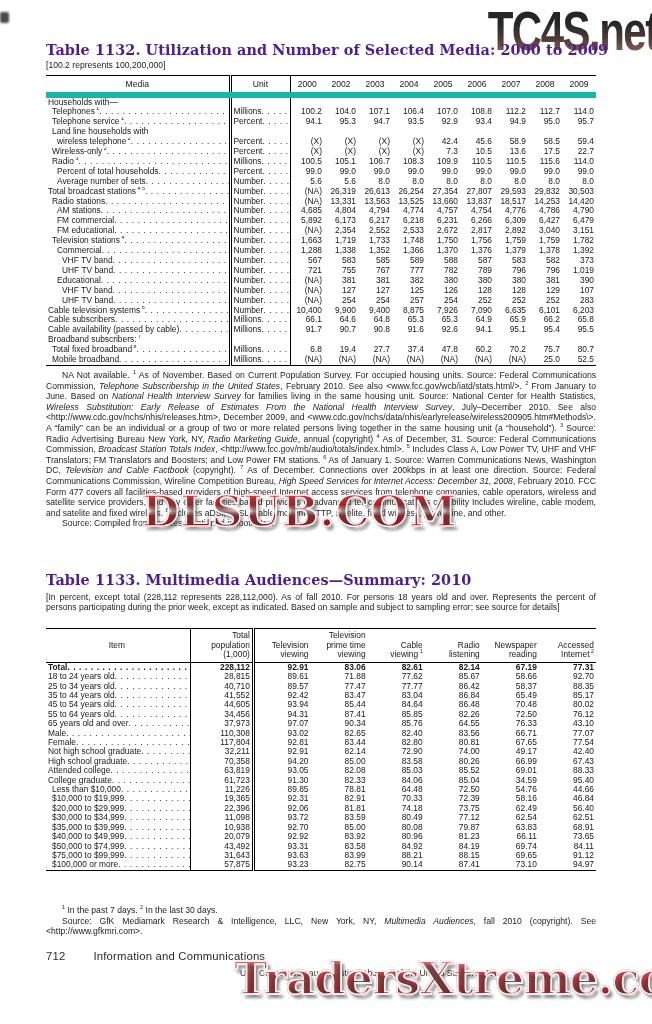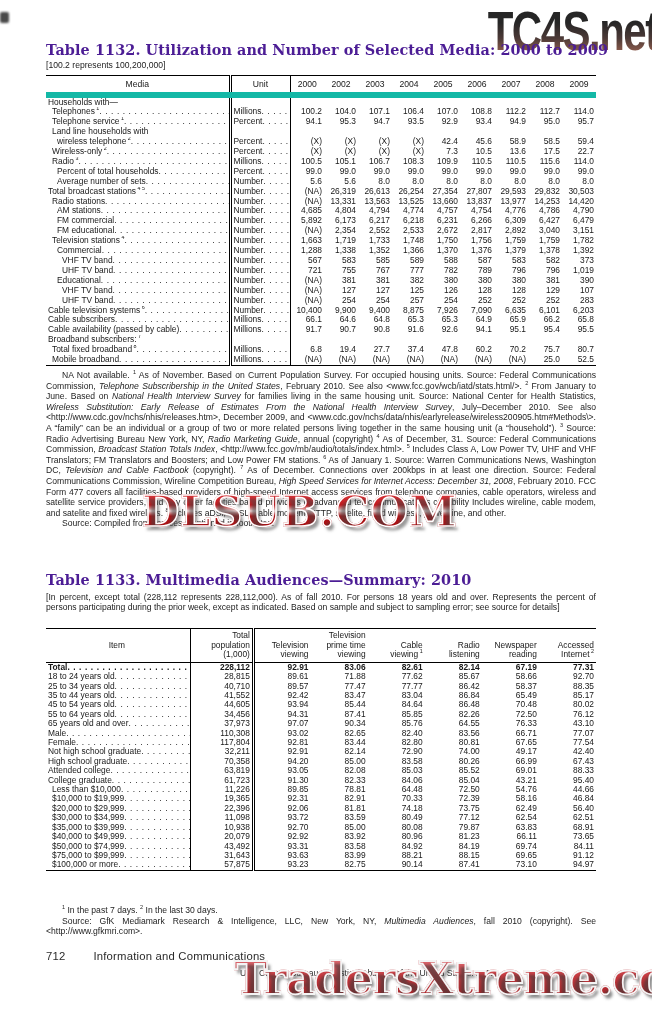--- a/index.html
+++ b/index.html
@@ -314,21 +314,21 @@
             <span class="lt">Number</span>
             <span class="dots"></span>
           </div>
         </td>
         <td class="num">(NA)</td>
         <td class="num">13,331</td>
         <td class="num">13,563</td>
         <td class="num">13,525</td>
         <td class="num">13,660</td>
         <td class="num">13,837</td>
-        <td class="num">13,977</td>
+        <td class="num">18,517</td>
         <td class="num">14,253</td>
         <td class="num">14,420</td>
       </tr>
       <tr>
         <td class="lblc">
           <div class="lf i2">
             <span class="lt">AM stations</span>
             <span class="dots"></span>
           </div>
         </td>
@@ -929,21 +929,21 @@
           <div class="lf">
             <span class="lt">College graduate</span>
             <span class="dots"></span>
           </div>
         </td>
         <td class="popc num">61,723</td>
         <td class="num">91.30</td>
         <td class="num">82.33</td>
         <td class="num">84.06</td>
         <td class="num">85.04</td>
-        <td class="num">43.21</td>
+        <td class="num">34.59</td>
         <td class="num">95.40</td>
       </tr>
       <tr>
         <td class="itemc">
           <div class="lf i1">
             <span class="lt">Less than $10,000</span>
             <span class="dots"></span>
           </div>
         </td>
         <td class="popc num">11,226</td>

